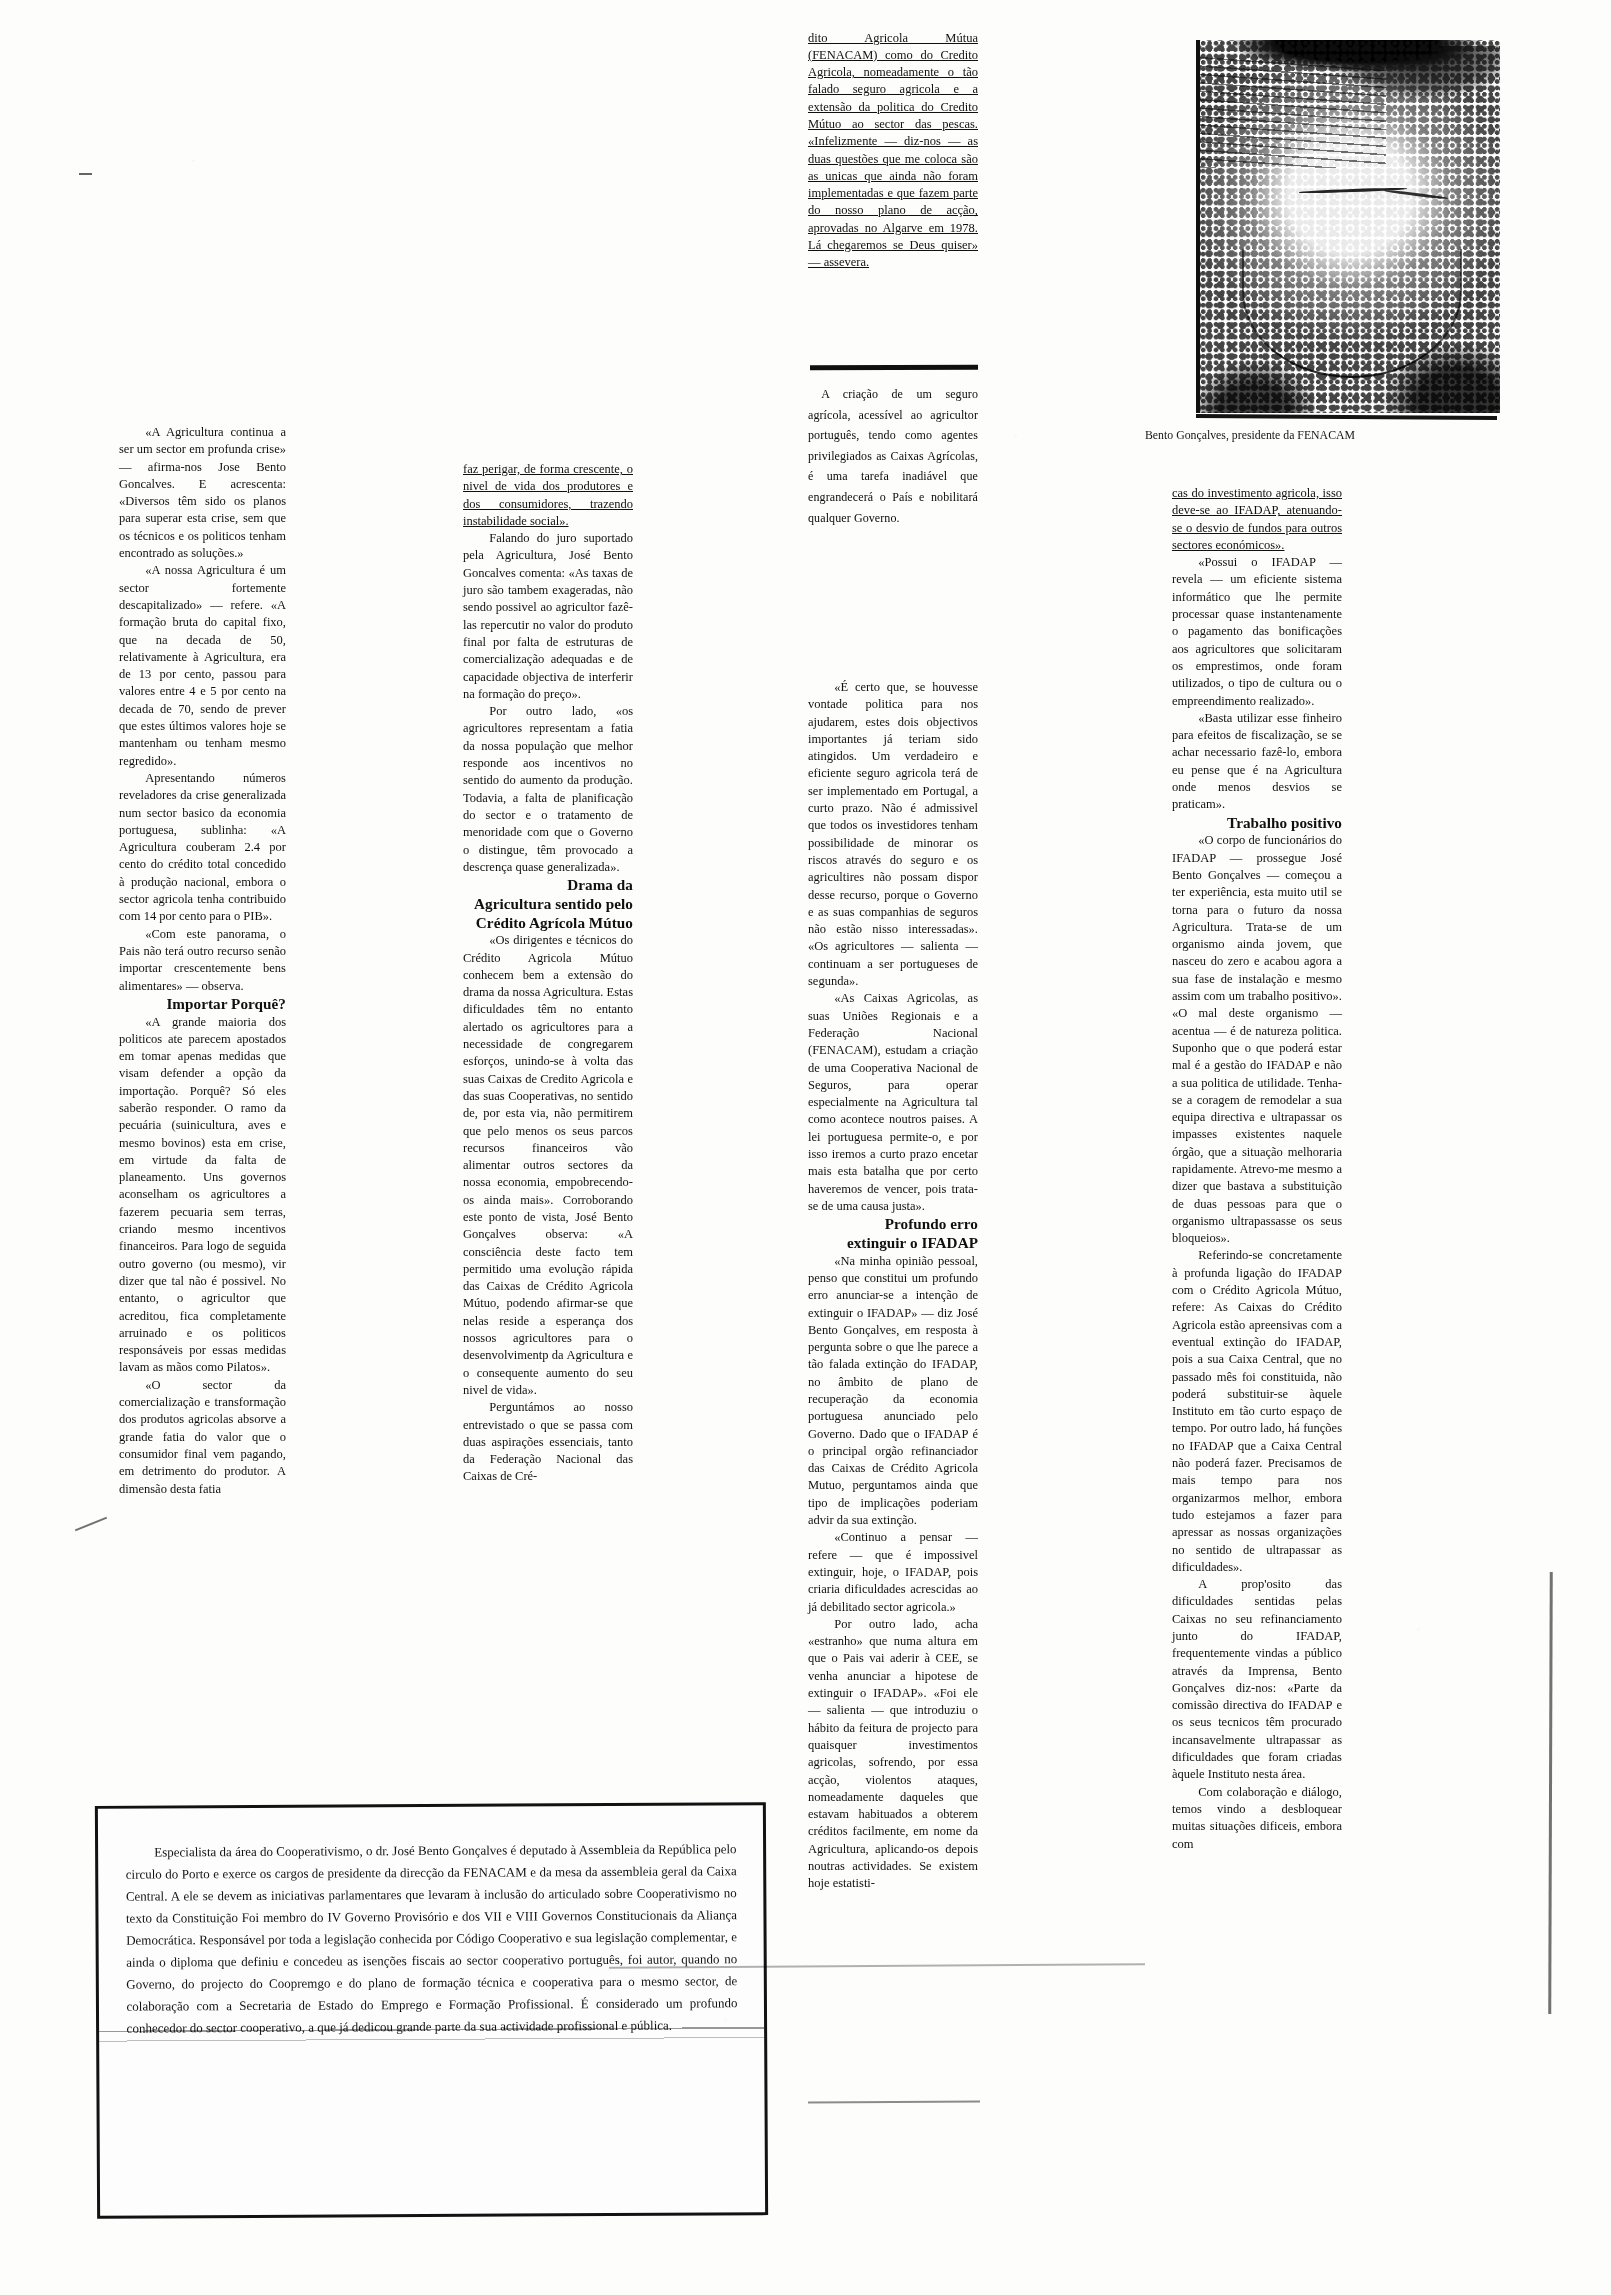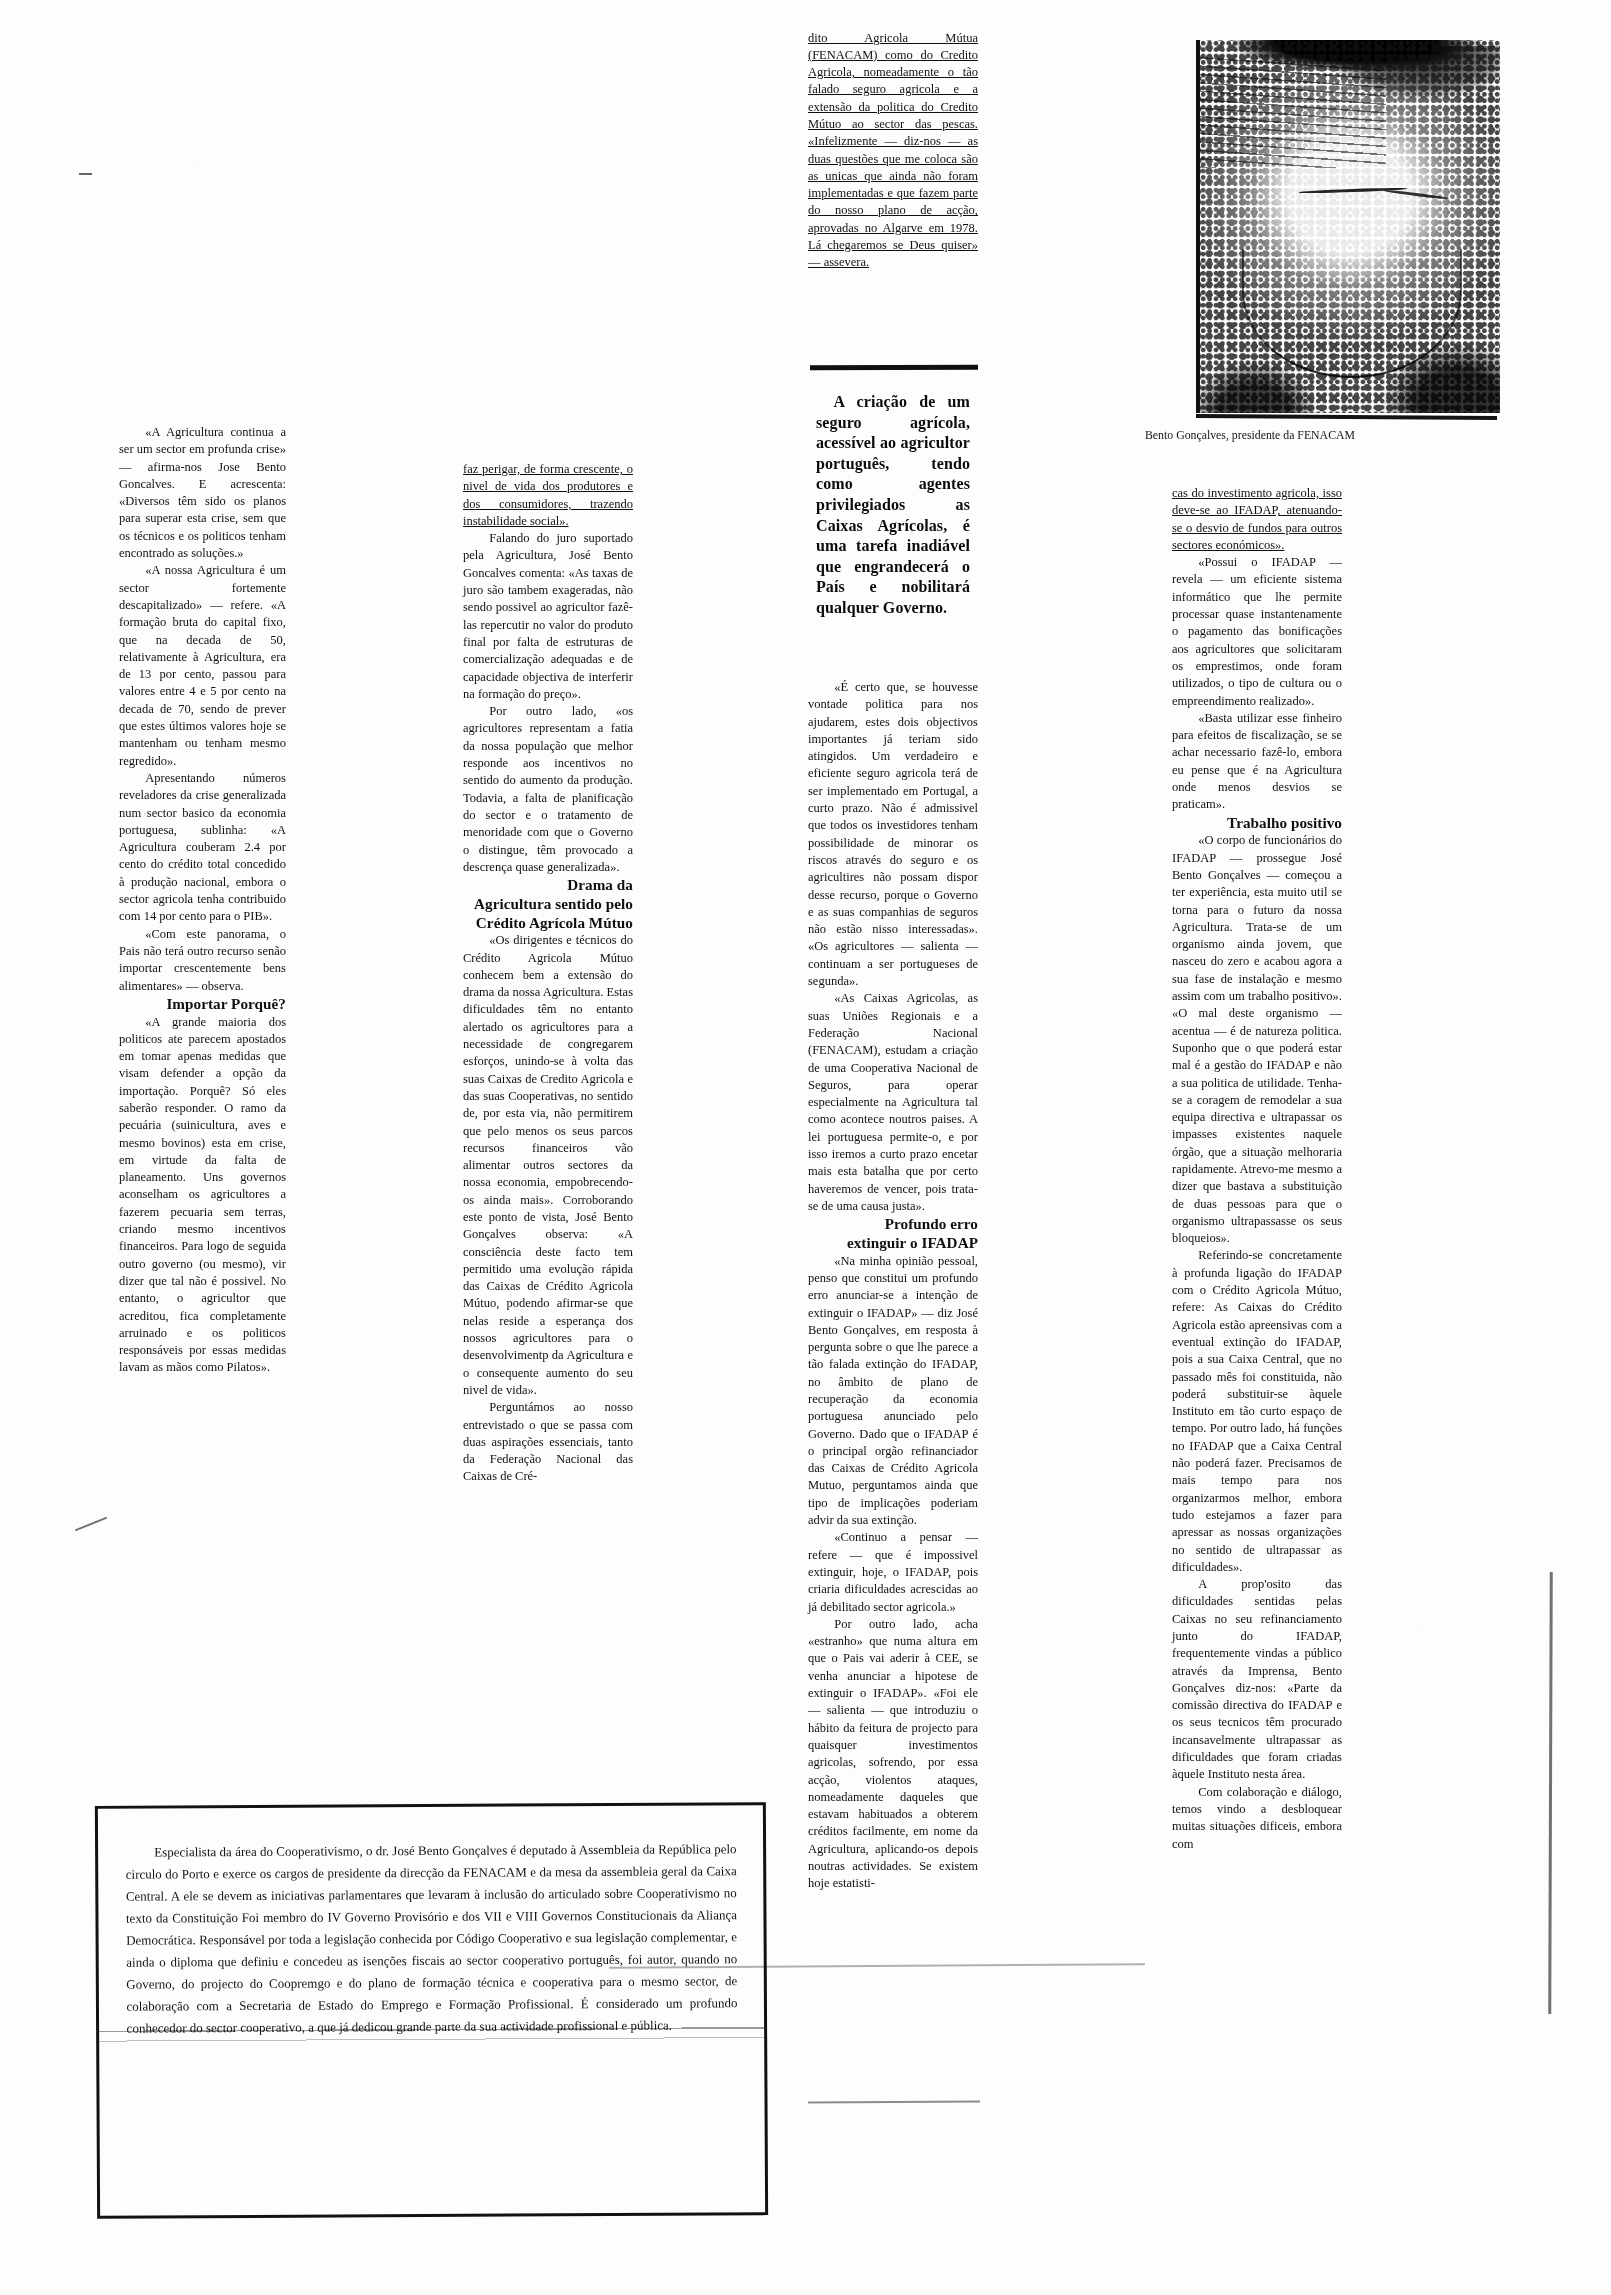--- a/index.html
+++ b/index.html
@@ -54,26 +54,26 @@
     font-size:15.2px;
     line-height:18.7px;
     text-indent:0;
     text-align:right;
     margin:10.8px 0 7.9px 0;
     letter-spacing:0.05px;
   }
 
   
   .deck{
-    font-weight:bold;
-    font-size:16px;
+    font-weight:normal;
+    font-size:12px;
     line-height:20.6px;
     text-align:justify;
     text-indent:1.1em;
-    margin:8px;
+    margin:0;
     letter-spacing:0.1px;
   }
   #deckwrap{
     position:absolute;left:808px;top:384px;width:170px;
   }
   
   #deckrule{
     position:absolute;left:810px;top:365px;width:168px;height:5.4px;
     background:#101010;
     transform:rotate(-.25deg);
@@ -208,20 +208,21 @@
   <div id="capline"></div>
   <div id="caption">Bento Gonçalves, presidente da FENACAM</div>
 
   <div id="col1" class="col">
     <p>«A Agricultura continua a ser um sector em profunda crise» — afirma-nos Jose Bento Goncalves. E acrescenta: «Diversos têm sido os planos para superar esta crise, sem que os técnicos e os politicos tenham encontrado as soluções.»</p>
     <p>«A nossa Agricultura é um sector fortemente descapitalizado» — refere. «A formação bruta do capital fixo, que na decada de 50, relativamente à Agricultura, era de 13 por cento, passou para valores entre 4 e 5 por cento na decada de 70, sendo de prever que estes últimos valores hoje se mantenham ou tenham mesmo regredido».</p>
     <p>Apresentando números reveladores da crise generalizada num sector basico da economia portuguesa, sublinha: «A Agricultura couberam 2.4 por cento do crédito total concedido à produção nacional, embora o sector agricola tenha contribuido com 14 por cento para o PIB».</p>
     <p>«Com este panorama, o Pais não terá outro recurso senão importar crescentemente bens alimentares» — observa.</p>
     <p class="subhead">Importar Porquê?</p>
     <p>«A grande maioria dos politicos ate parecem apostados em tomar apenas medidas que visam defender a opção da importação. Porquê? Só eles saberão responder. O ramo da pecuária (suinicultura, aves e mesmo bovinos) esta em crise, em virtude da falta de planeamento. Uns governos aconselham os agricultores a fazerem pecuaria sem terras, criando mesmo incentivos financeiros. Para logo de seguida outro governo (ou mesmo), vir dizer que tal não é possivel. No entanto, o agricultor que acreditou, fica completamente arruinado e os politicos responsáveis por essas medidas lavam as mãos como Pilatos».</p>
+    <p>«O sector da comercialização e transformação dos produtos agricolas absorve a grande fatia do valor que o consumidor final vem pagando, em detrimento do produtor. A dimensão desta fatia</p>
   </div>
 
   <div id="col2" class="col">
     <p class="noind">faz perigar, de forma crescente, o nivel de vida dos produtores e dos consumidores, trazendo instabilidade social».</p>
     <p>Falando do juro suportado pela Agricultura, José Bento Goncalves comenta: «As taxas de juro são tambem exageradas, não sendo possivel ao agricultor fazê-las repercutir no valor do produto final por falta de estruturas de comercialização adequadas e de capacidade objectiva de interferir na formação do preço».</p>
     <p>Por outro lado, «os agricultores representam a fatia da nossa população que melhor responde aos incentivos no sentido do aumento da produção. Todavia, a falta de planificação do sector e o tratamento de menoridade com que o Governo o distingue, têm provocado a descrença quase generalizada».</p>
     <p class="subhead">Drama da Agricultura sentido pelo Crédito Agrícola Mútuo</p>
     <p>«Os dirigentes e técnicos do Crédito Agricola Mútuo conhecem bem a extensão do drama da nossa Agricultura. Estas dificuldades têm no entanto alertado os agricultores para a necessidade de congregarem esforços, unindo-se à volta das suas Caixas de Credito Agricola e das suas Cooperativas, no sentido de, por esta via, não permitirem que pelo menos os seus parcos recursos financeiros vão alimentar outros sectores da nossa economia, empobrecendo-os ainda mais». Corroborando este ponto de vista, José Bento Gonçalves observa: «A consciência deste facto tem permitido uma evolução rápida das Caixas de Crédito Agricola Mútuo, podendo afirmar-se que nelas reside a esperança dos nossos agricultores para o desenvolvimentp da Agricultura e o consequente aumento do seu nivel de vida».</p>
     <p>Perguntámos ao nosso entrevistado o que se passa com duas aspirações essenciais, tanto da Federação Nacional das Caixas de Cré-</p>
   </div>

